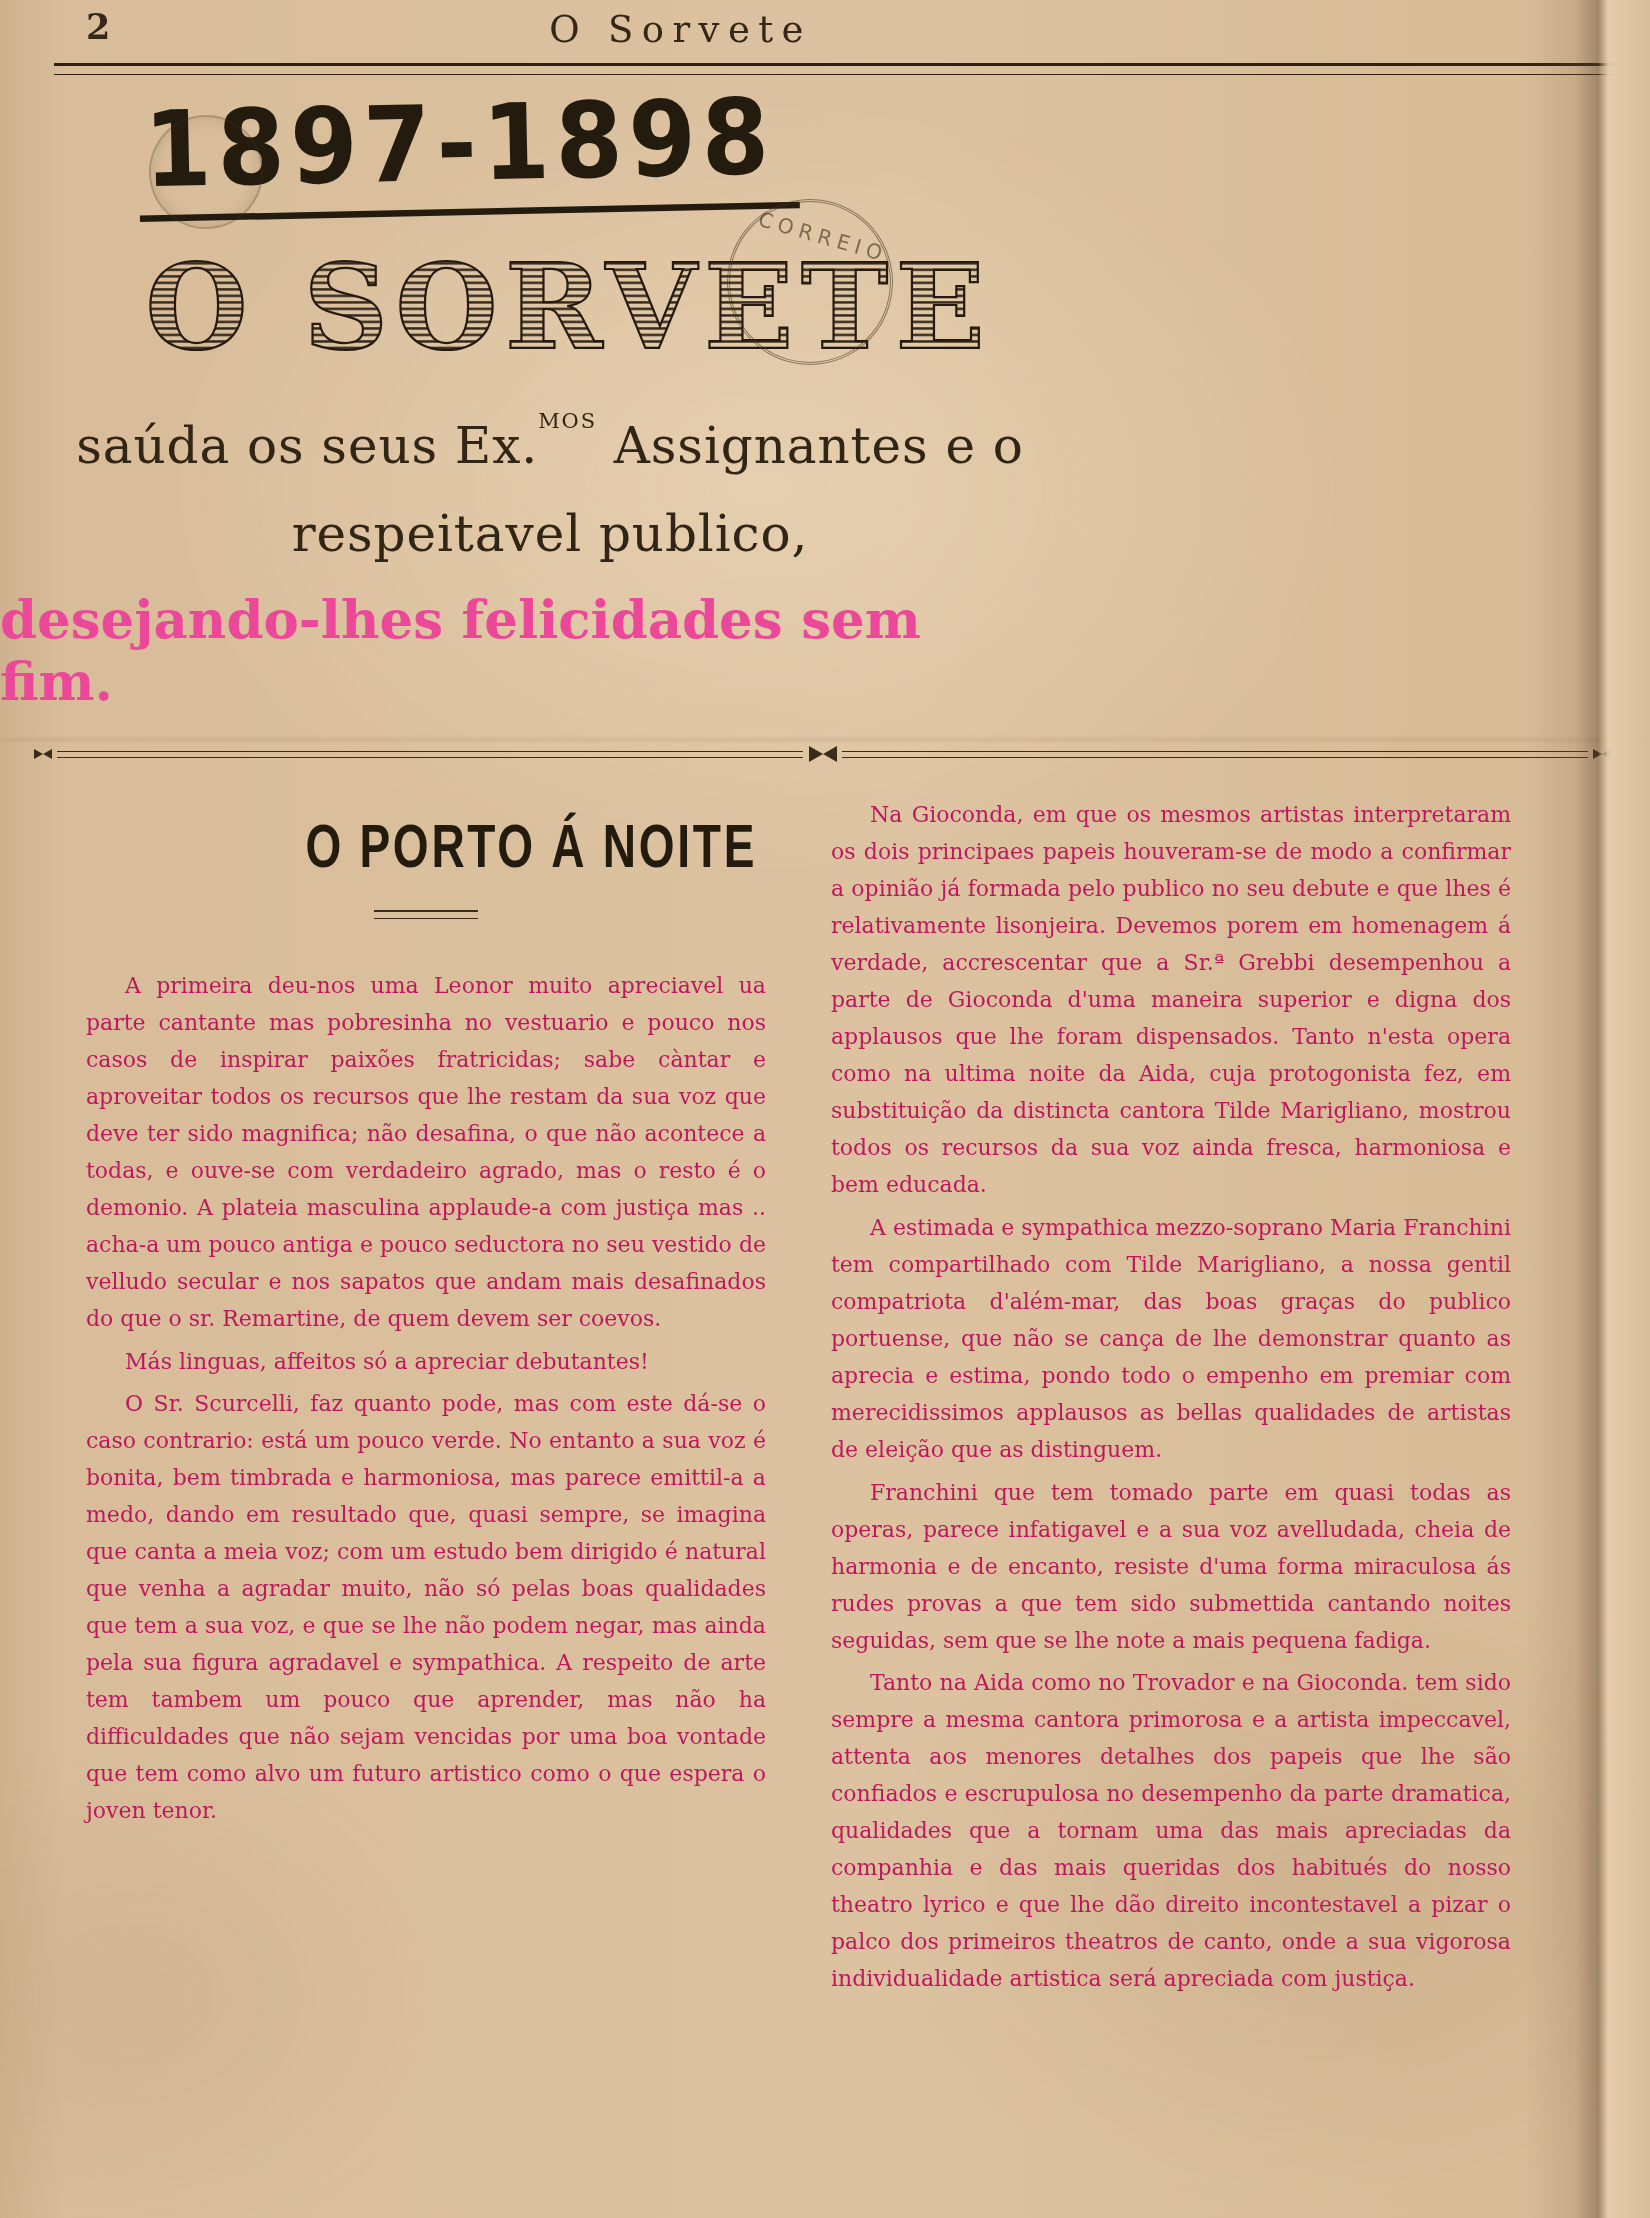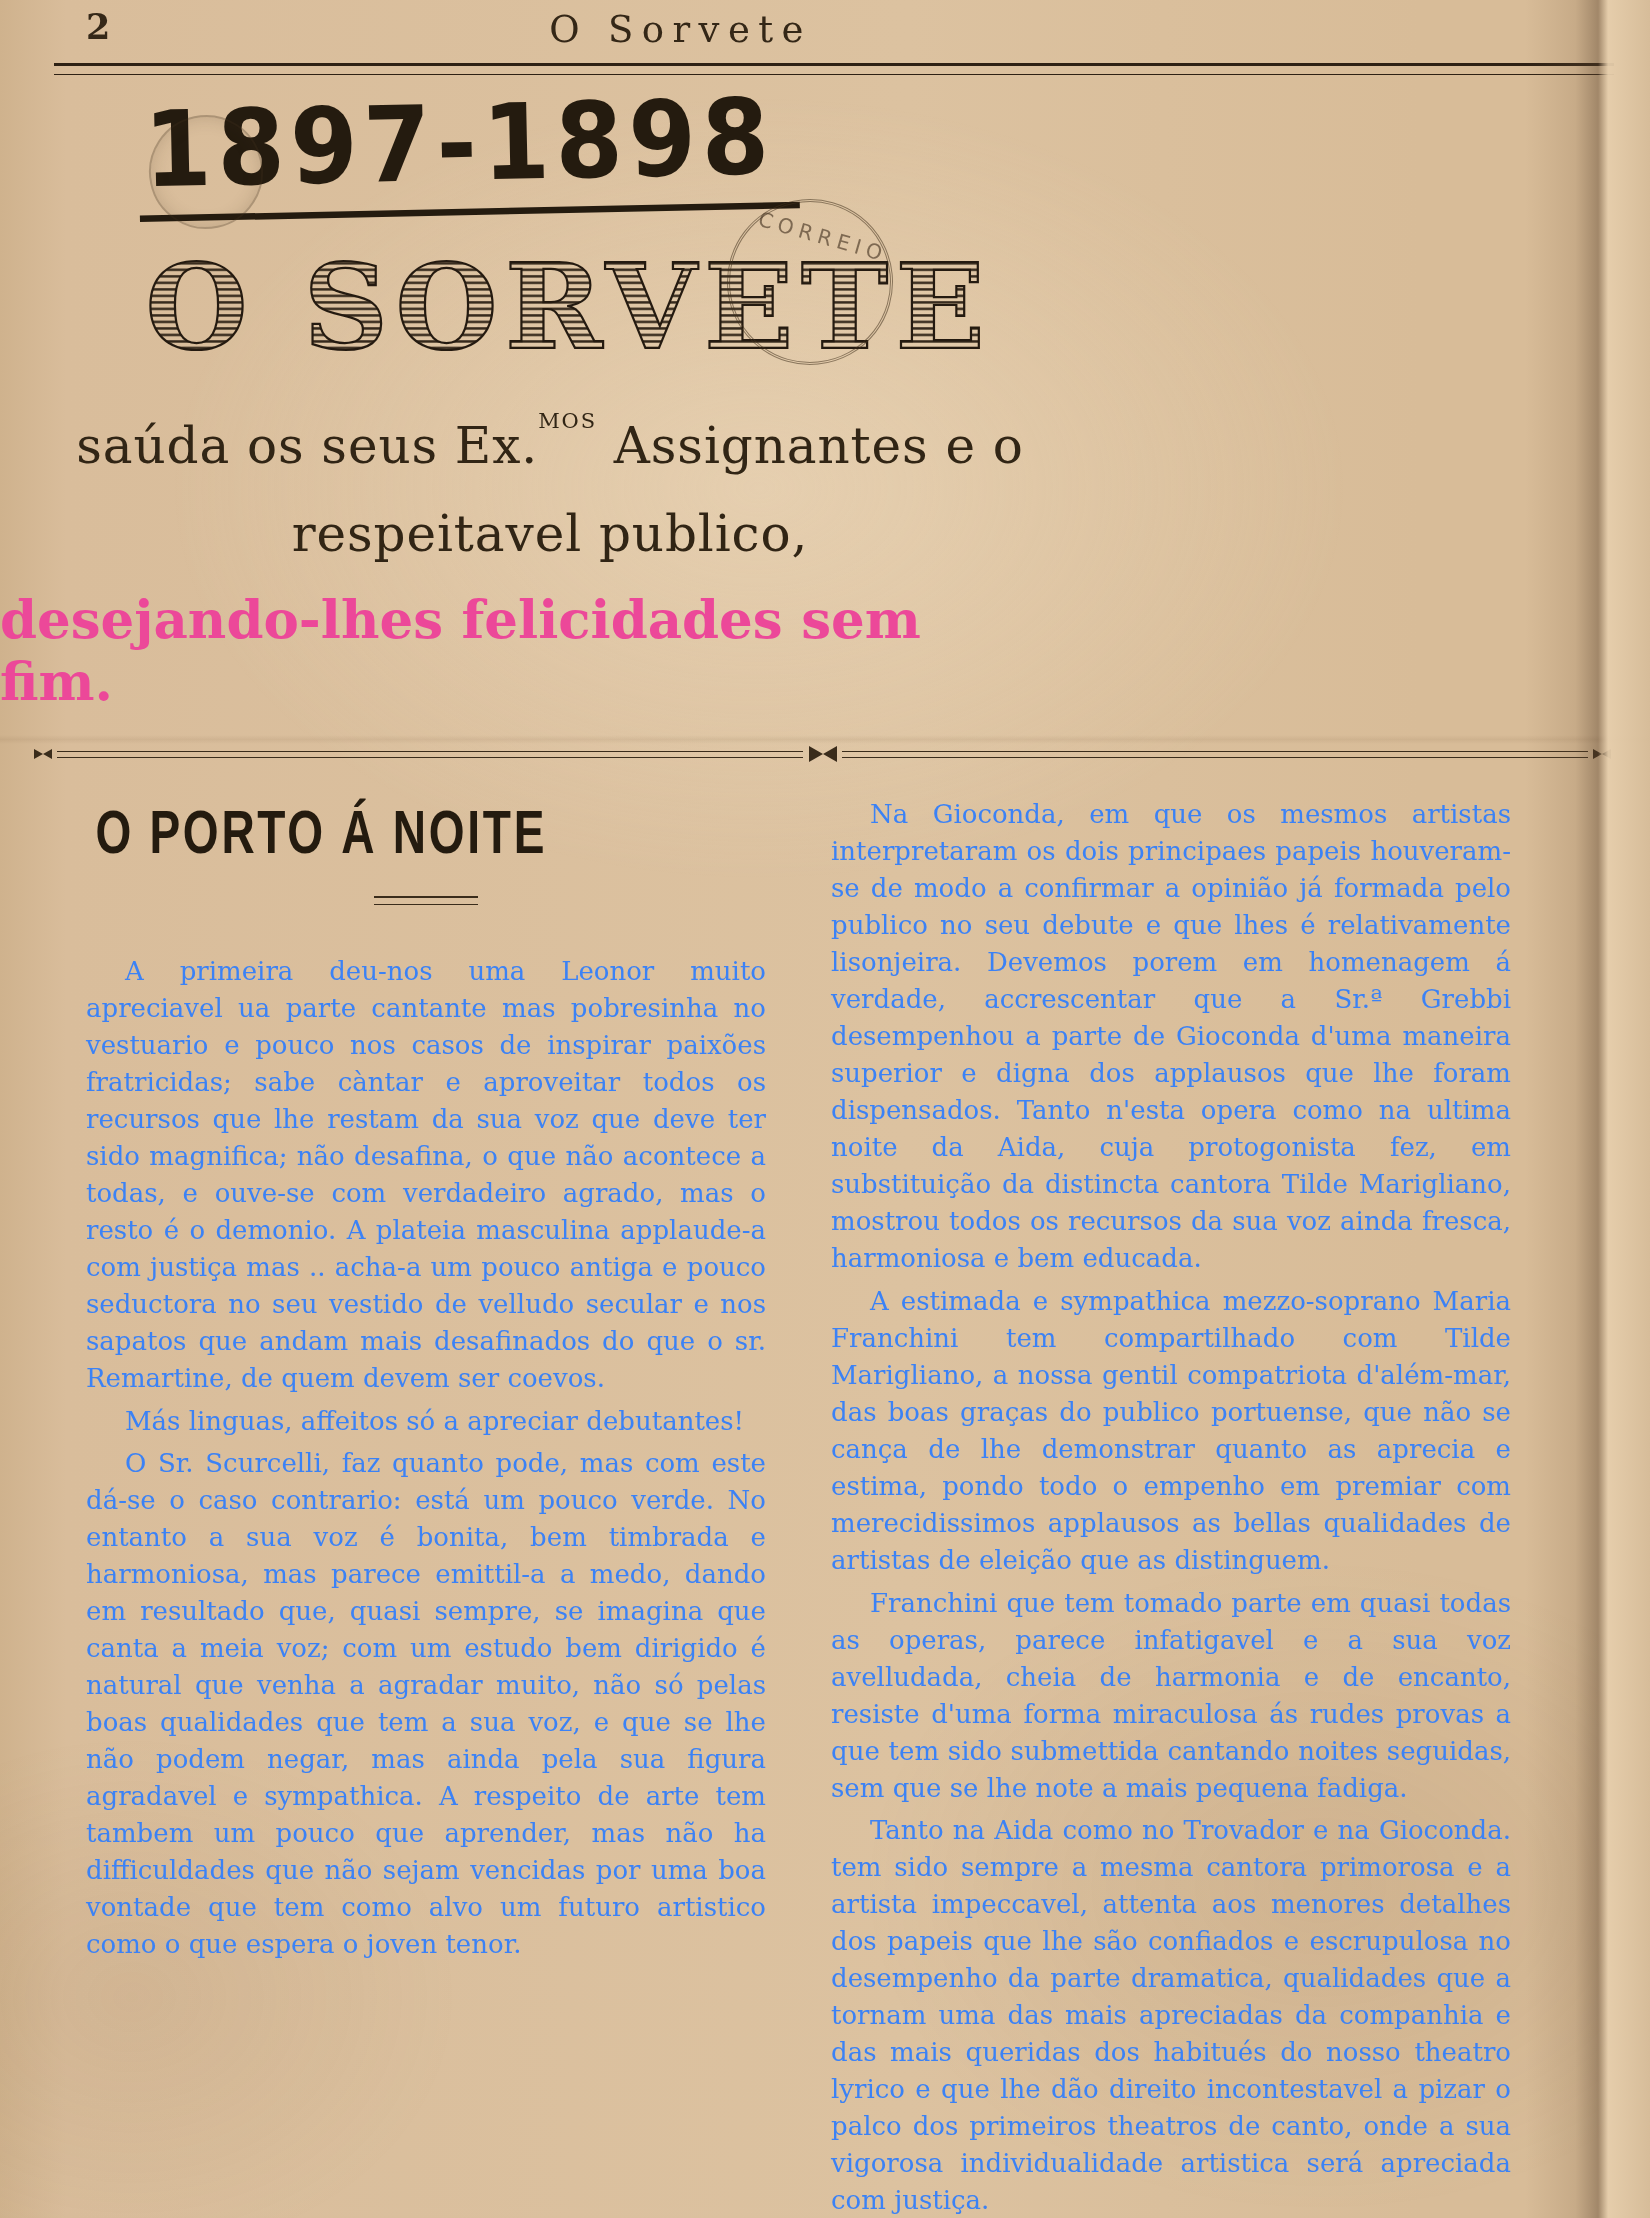--- a/index.html
+++ b/index.html
@@ -72,25 +72,25 @@
   .tri-r{width:0;height:0;border-top:8.4px solid transparent;border-bottom:8.4px solid transparent;border-left:14px solid #3a2c1b;}
   .tri-l{width:0;height:0;border-top:8.4px solid transparent;border-bottom:8.4px solid transparent;border-right:14px solid #3a2c1b;}
   .knot-small .tri-r{border-top-width:5.6px;border-bottom-width:5.6px;border-left-width:9.3px;}
   .knot-small .tri-l{border-top-width:5.6px;border-bottom-width:5.6px;border-right-width:9.3px;}
 
   
   .columns{display:flex;gap:65px;padding:34px 140px 0 86px;}
   .col{flex:1;min-width:0;}
   .col p{
     margin:0 0 5.6px;text-indent:39px;text-align:justify;
-    font-size:26px;line-height:37px;hyphens:auto;-webkit-hyphens:auto;
-    color:#3b82f6;
+    font-size:22px;line-height:37px;hyphens:auto;-webkit-hyphens:auto;
+    color:#be185d;
   }
   .article-title{
-    text-align:left;margin-top:8px;
+    text-align:right;margin-top:22px;
   }
   .article-title span{
     display:inline-block;font-family:"Liberation Sans",sans-serif;font-weight:700;
     font-size:48px;letter-spacing:2.8px;color:#241b0f;
     transform:scale(0.96,1.28);transform-origin:center;
   }
   .title-divider{
     width:104px;height:5.6px;margin:37px auto 48px;
     border-top:2.8px solid #3a2c1b;border-bottom:1.9px solid #3a2c1b;
   }

